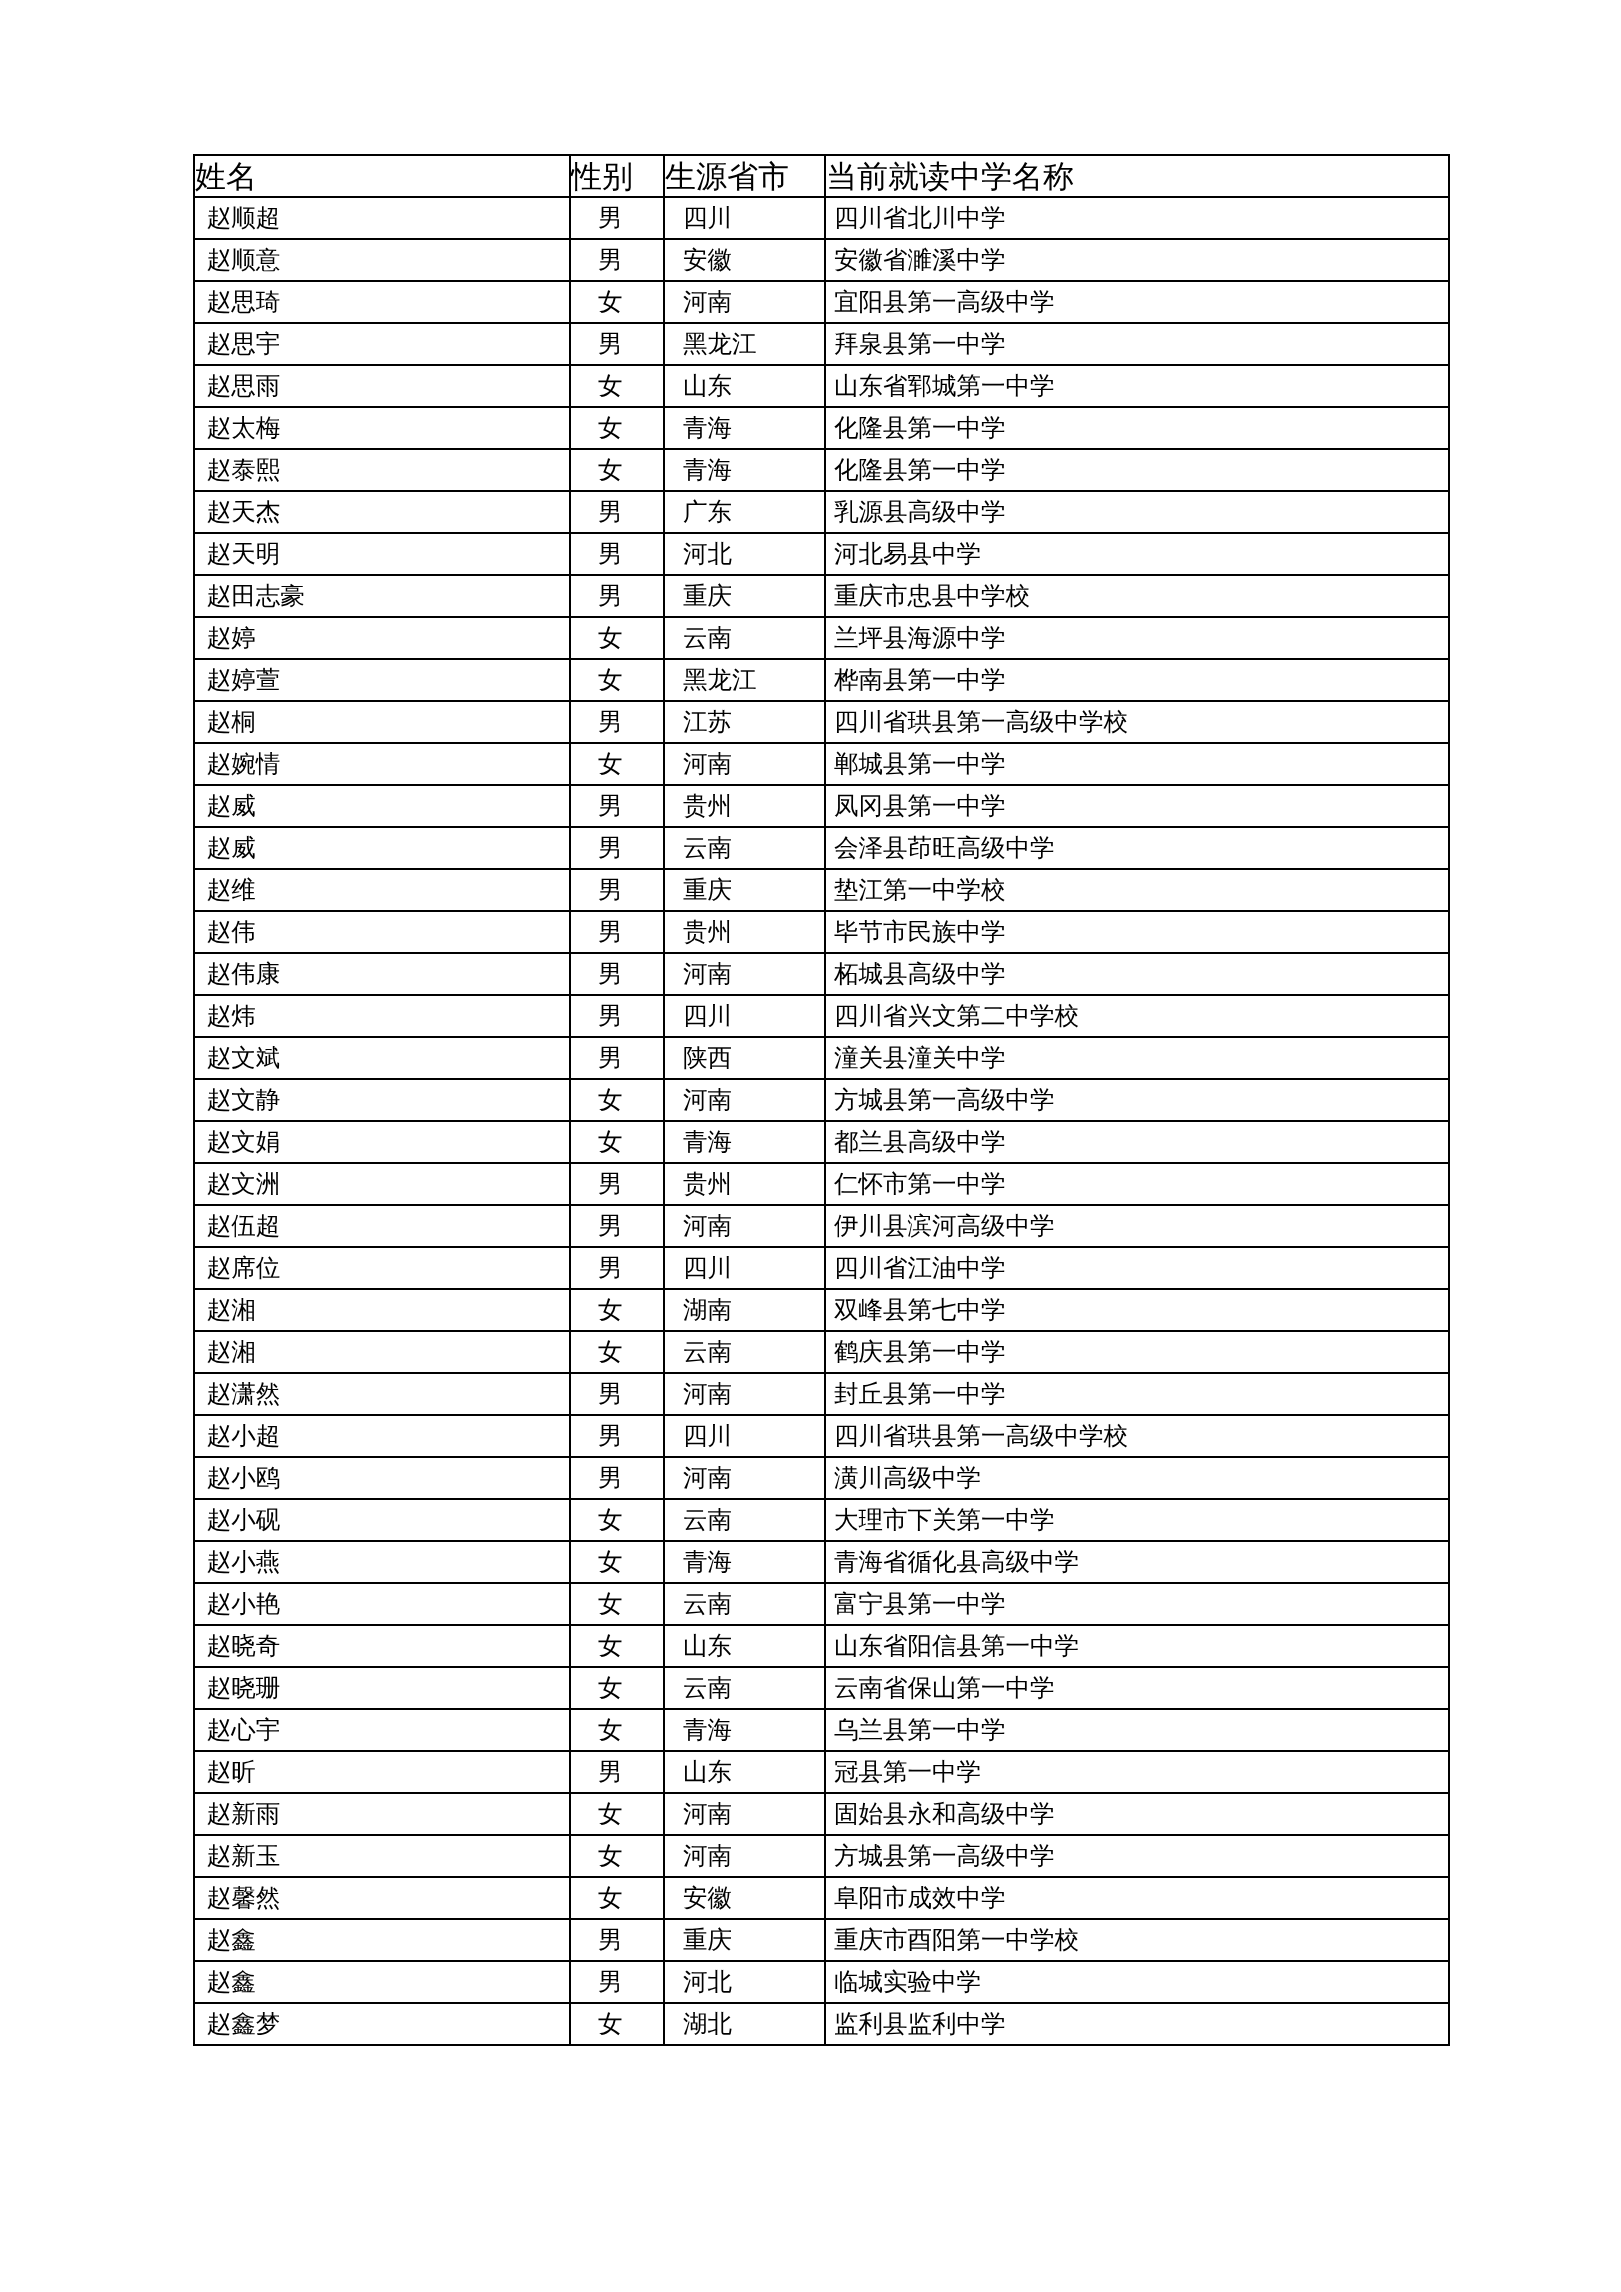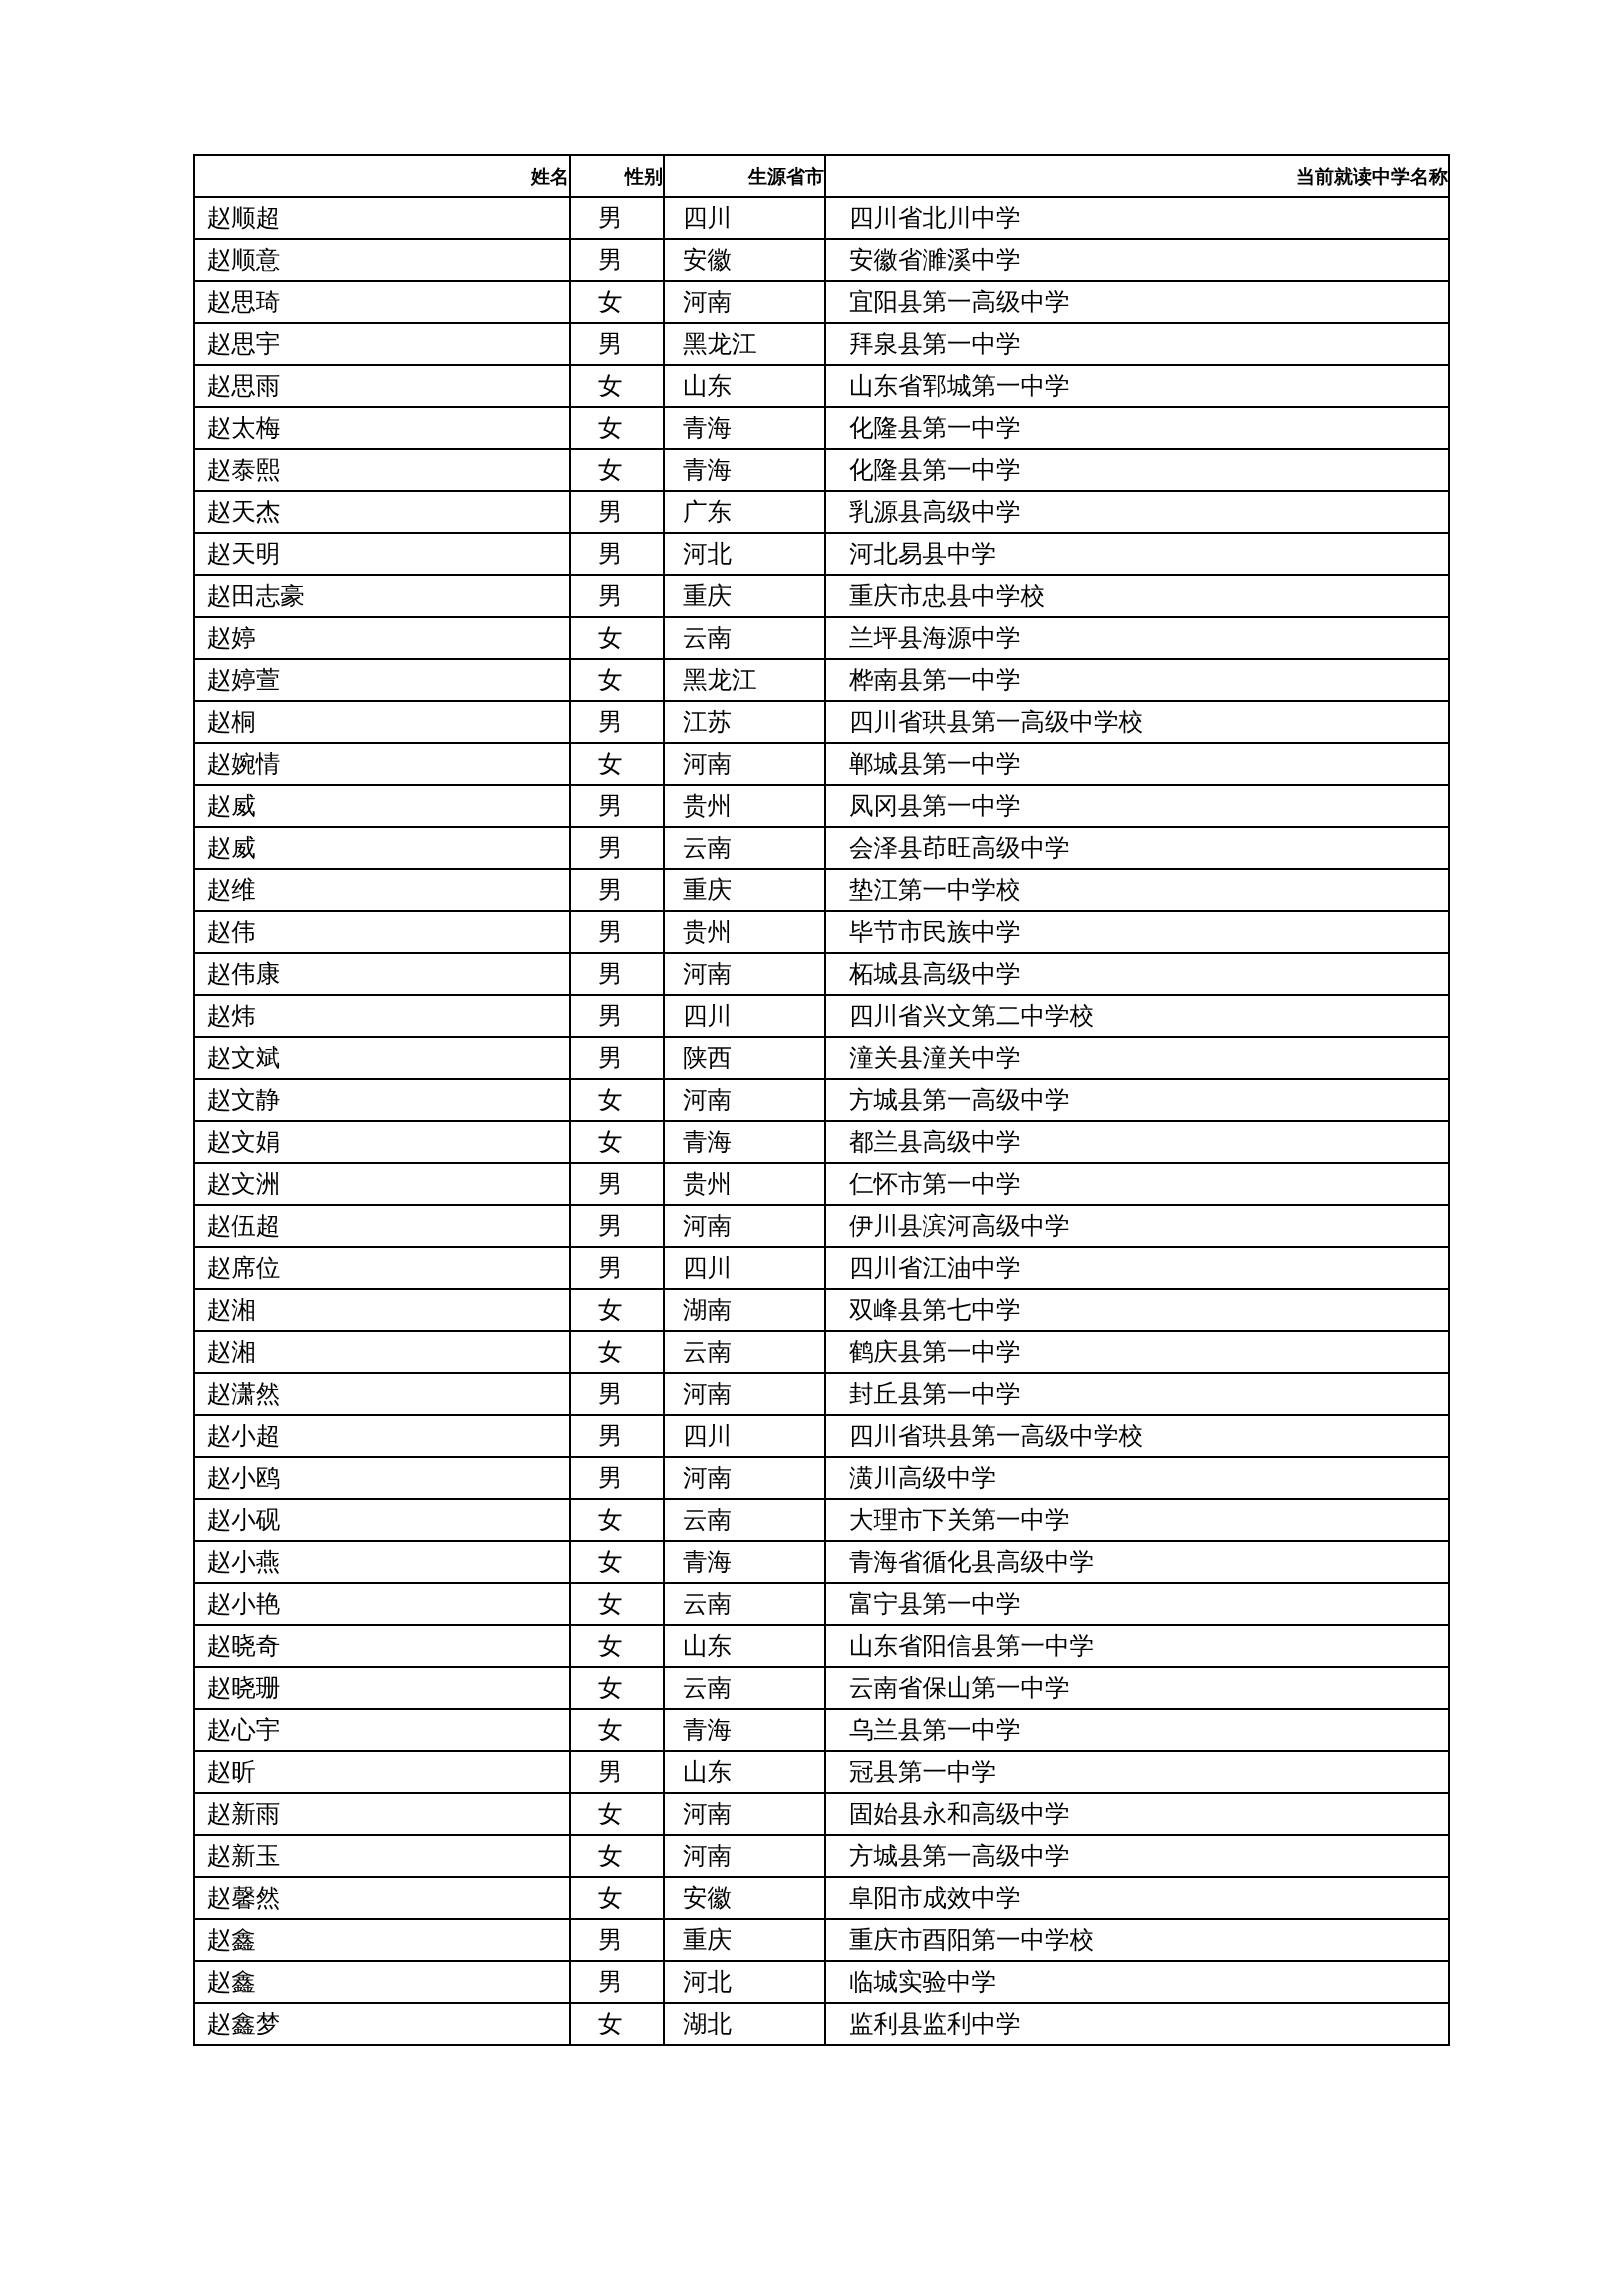--- a/index.html
+++ b/index.html
@@ -2,25 +2,25 @@
 <html><head>
 <meta charset="utf-8">
 <style>
   html, body { margin: 0; padding: 0; background: #ffffff; }
   body { width: 1621px; height: 2293px; position: relative; overflow: hidden;
          font-family: "DejaVu Sans", "Liberation Sans", sans-serif; color: #000; }
   table.roster { position: absolute; left: 193px; top: 154px; width: 1256px;
                  border-collapse: collapse; table-layout: fixed; }
   table.roster th, table.roster td { border: 2px solid #000; height: 40px; padding: 0;
                  font-size: 24.5px; line-height: 40px; white-space: nowrap; overflow: hidden; }
-  table.roster th { font-weight: bold; text-align: right; font-size: 19px; }
+  table.roster th { font-weight: normal; text-align: left; font-size: 31px; }
   table.roster td { padding-left: 11.8px; text-align: left; }
   table.roster td.c-gender { padding-left: 0; padding-right: 0; text-align: center; padding-right: 13.7px; }
   table.roster td.c-prov { padding-left: 18px; }
-  table.roster td.c-school { padding-left: 23px; }
+  table.roster td.c-school { padding-left: 8px; }
   col.w-name { width: 376px; }
   col.w-gender { width: 94px; }
   col.w-prov { width: 161px; }
   col.w-school { width: 624px; }
 </style>
 </head>
 <body>
 
 <table class="roster">
   <colgroup>

